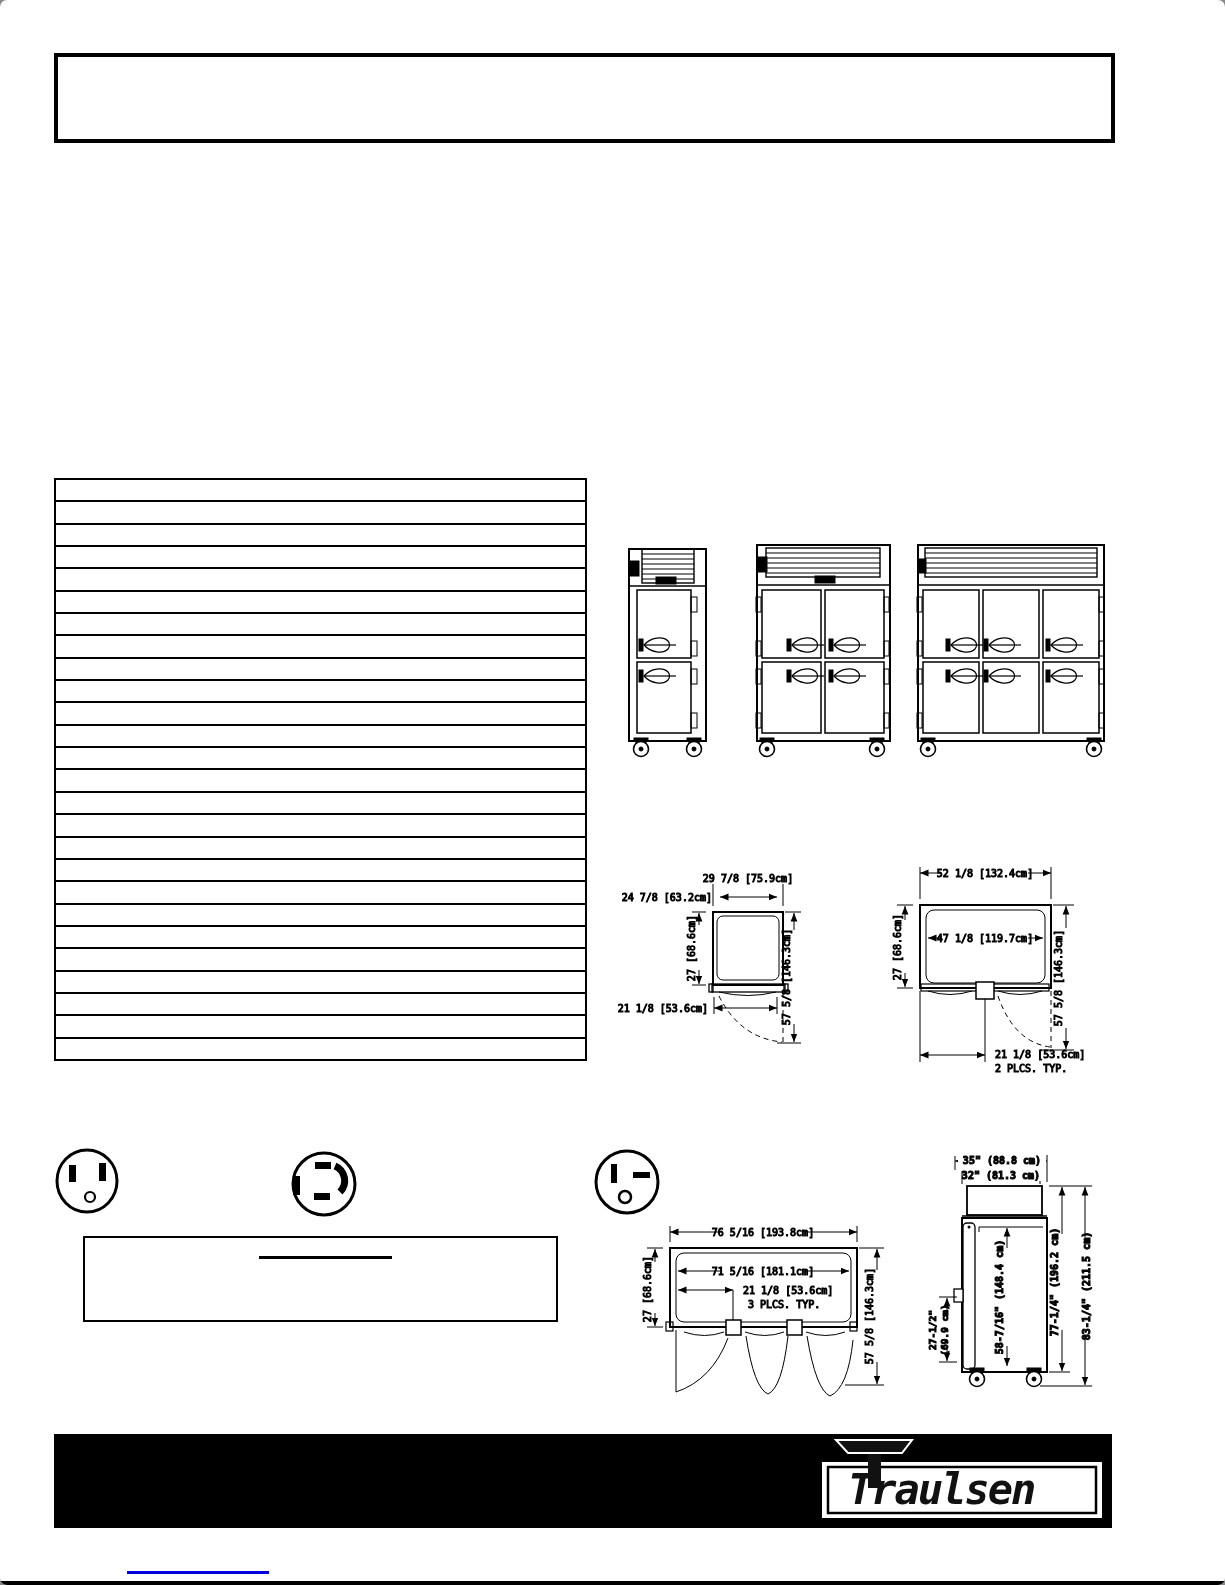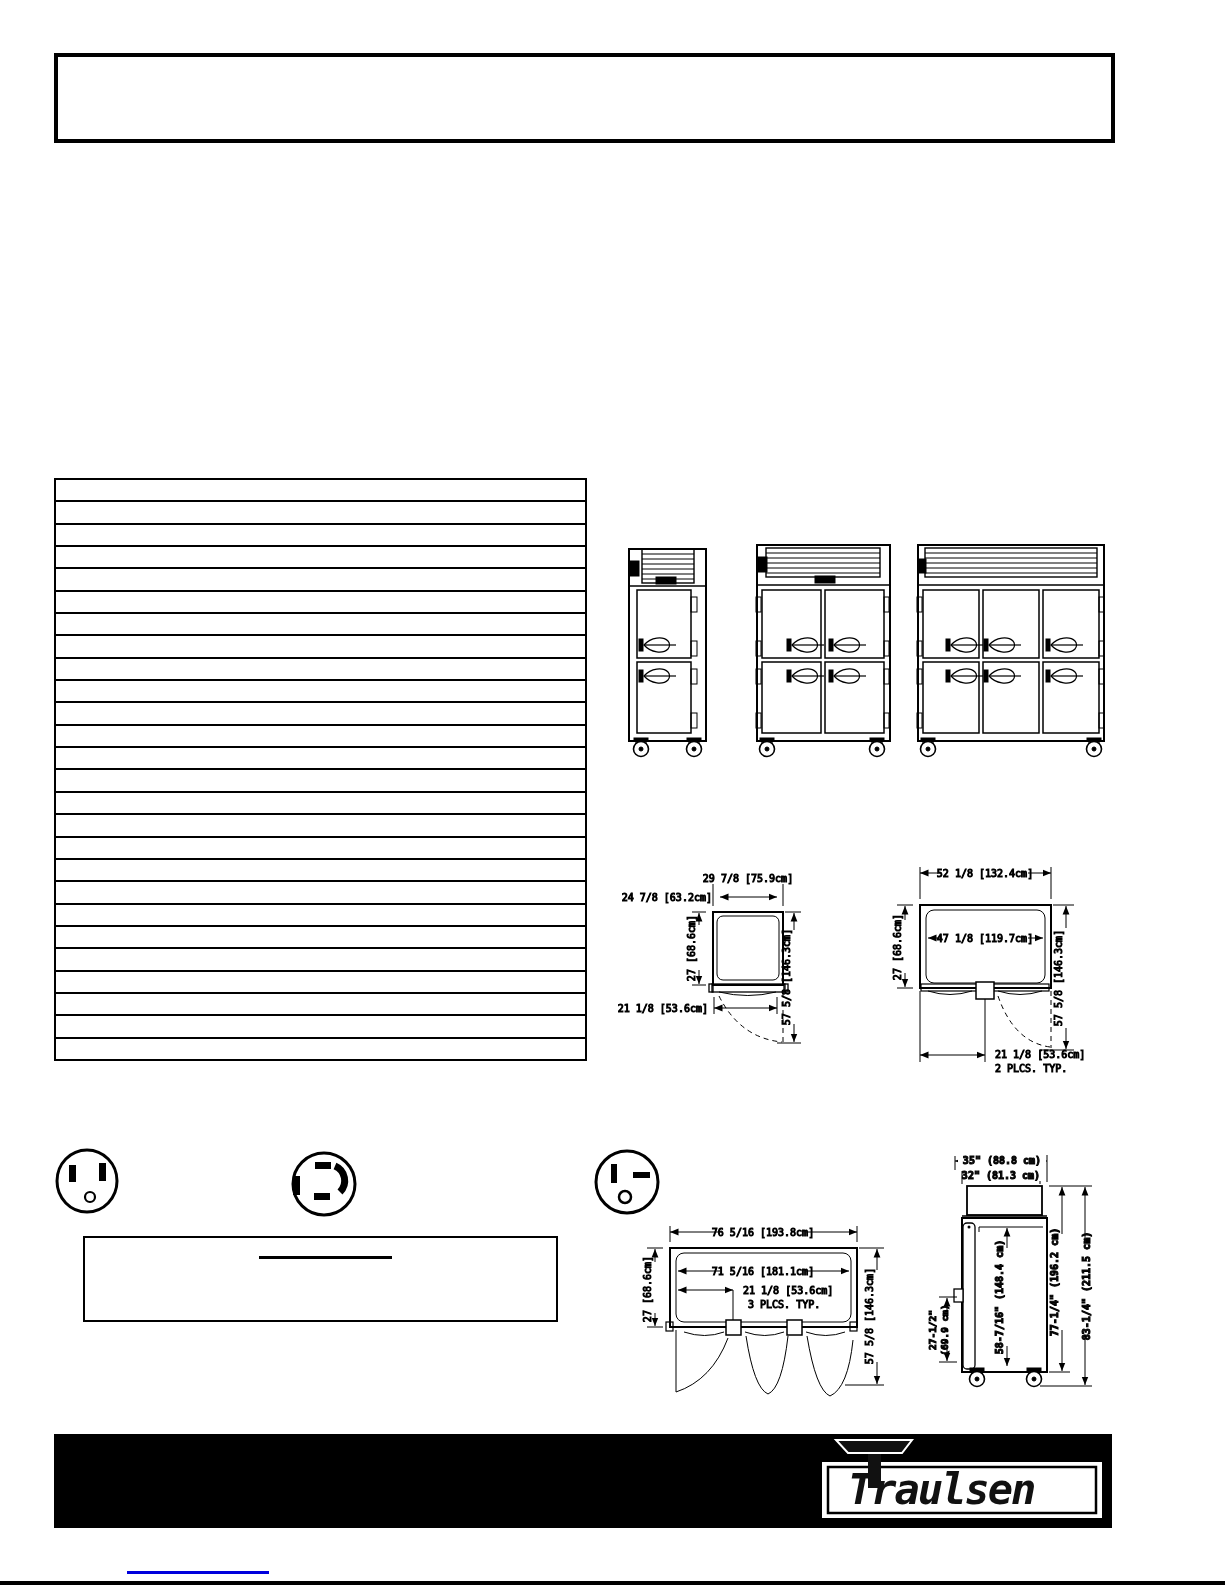--- a/index.html
+++ b/index.html
@@ -1,17 +1,17 @@
 <!DOCTYPE html>
 <html><head>
 <meta charset="utf-8">
 <style>
   html,body{margin:0;padding:0;background:#888;}
   .page{position:relative;width:1225px;height:1585px;background:#fff;overflow:hidden;
-        font-family:"DejaVu Sans","Liberation Sans",sans-serif;}
+        font-family:"DejaVu Sans","Liberation Sans",sans-serif;border-radius:7px;}
   .abs{position:absolute;}
   
   .title-box{left:54px;top:53px;width:1061px;height:90px;border:4px solid #000;box-sizing:border-box;background:#fff;}
   
   .spec-table{left:54px;top:478px;width:533px;height:583px;border:2px solid #000;box-sizing:border-box;
               display:flex;flex-direction:column;background:#fff;}
   .spec-row{flex:1 1 0;border-bottom:2px solid #000;}
   .spec-row:last-child{border-bottom:none;}
   
   .note-box{left:83px;top:1236px;width:475px;height:86px;border:2px solid #000;box-sizing:border-box;background:#fff;}

